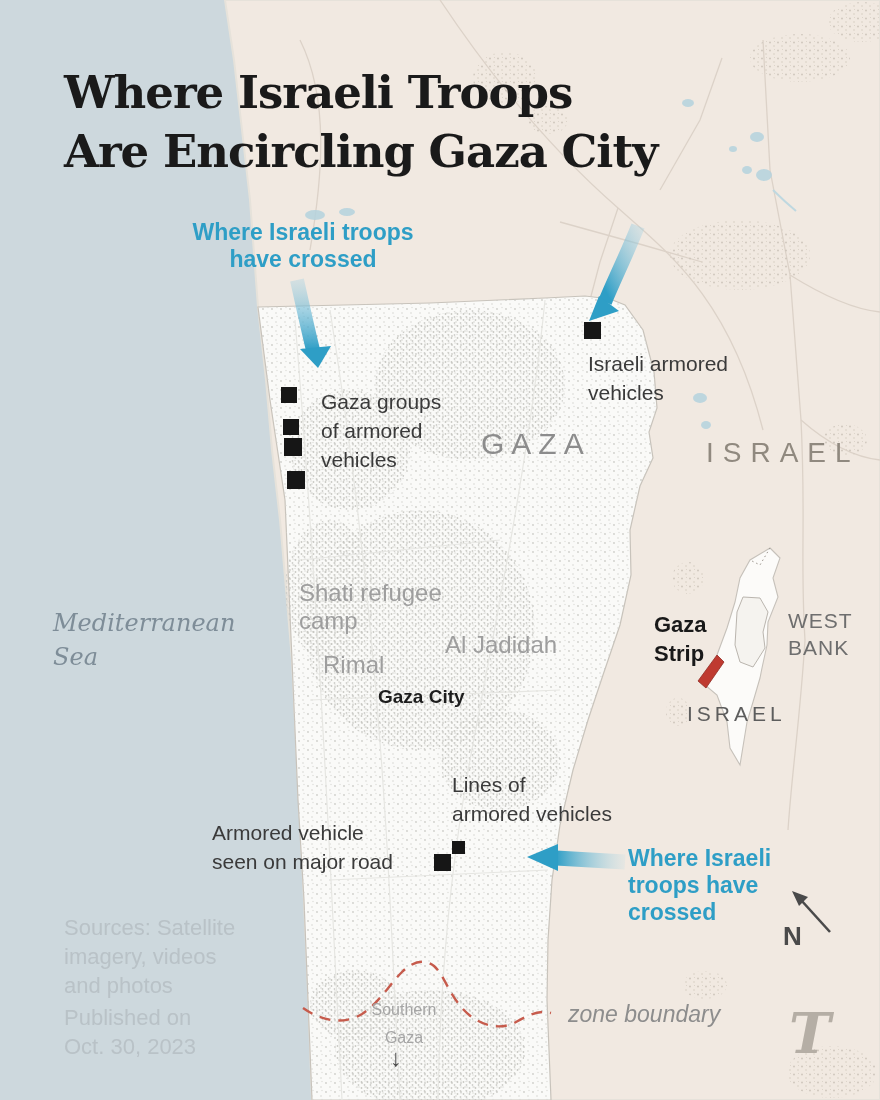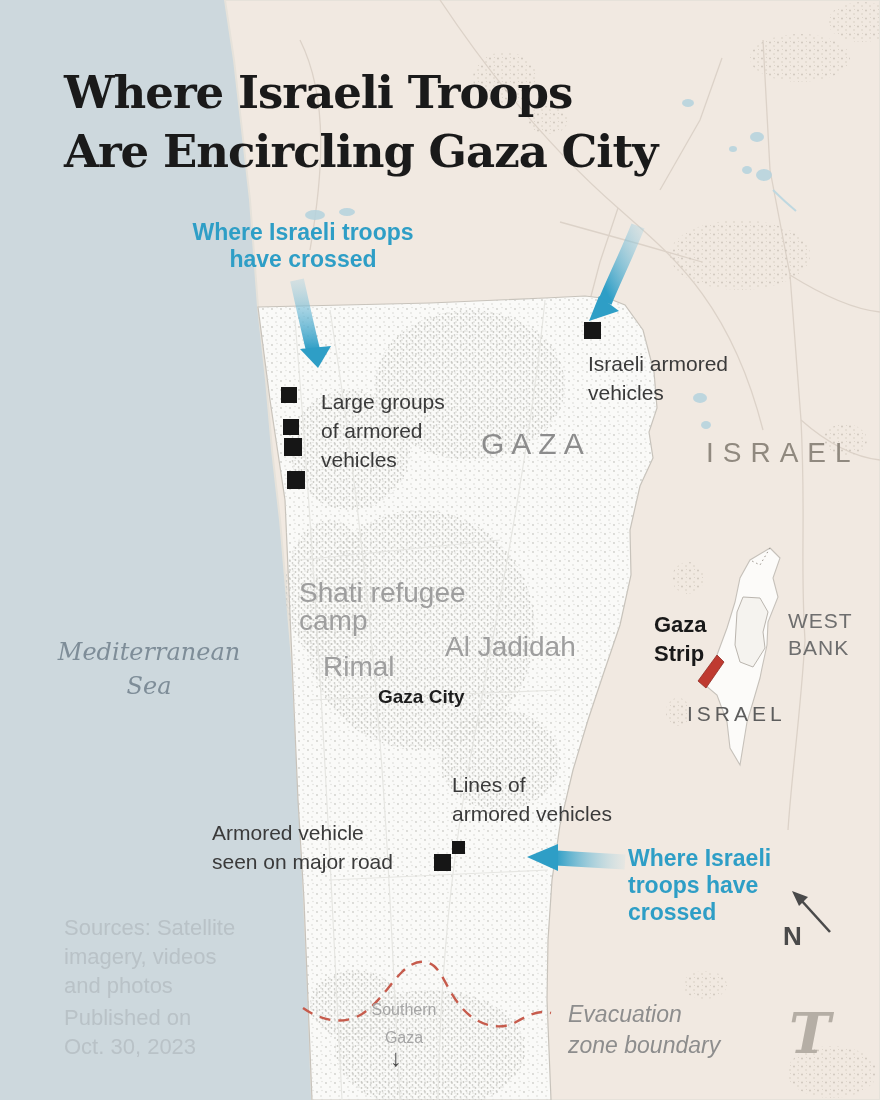--- a/index.html
+++ b/index.html
@@ -22,29 +22,29 @@
   .dark div{line-height:29px;}
   .israeli-armored{left:545px;top:349px;margin-left:43px;}
   .large-groups{left:321px;top:387px;}
   .lines-of{left:452px;top:770px;}
   .armored-road{left:212px;top:818px;}
   
   .region{color:#8c8c8c;letter-spacing:7px;font-size:30px;}
   .gaza-region{left:481px;top:427px;}
   .israel-region{left:706px;top:437px;font-size:28px;letter-spacing:9px;color:#90897f;}
   
-  .place{color:#9e9e9e;font-size:28px;}
+  .place{color:#9e9e9e;font-size:24px;}
   .place div{line-height:28px;}
   .shati{left:299px;top:579px;}
   .rimal{left:323px;top:651px;}
   .al-jadidah{left:445px;top:631px;}
   .gaza-city{left:378px;top:686px;color:#1d1d1d;font-weight:bold;font-size:19px;}
-  .mediterranean{left:53px;top:606px;width:192px;text-align:center;
+  .mediterranean{left:53px;top:606px;width:192px;
       font-family:"DejaVu Serif","Liberation Serif",serif;font-style:italic;
-      font-size:24px;color:#7e8d98;margin-top:29px;}
+      font-size:24px;color:#7e8d98;}
   .mediterranean div{line-height:34px;}
   
   .muted{color:#b9c2c7;font-size:22px;}
   .muted div{line-height:29px;}
   .sources{left:64px;top:913px;}
   .published{left:64px;top:1003px;}
   .southern{left:338px;top:996px;width:132px;text-align:center;color:#a5a5a5;font-size:16px;}
   .southern div{line-height:28px;}
   .down-arrow{left:390px;top:1044px;color:#4a4a4a;font-size:24px;}
   .evacuation{left:568px;top:999px;font-style:italic;color:#8d8d8d;font-size:23px;}
@@ -215,21 +215,21 @@
     <div>Where Israeli troops</div>
     <div>have crossed</div>
   </div>
 
   <div class="lbl dark israeli-armored">
     <div>Israeli armored</div>
     <div>vehicles</div>
   </div>
 
   <div class="lbl dark large-groups">
-    <div>Large groups</div>
+    <div>Gaza groups</div>
     <div>of armored</div>
     <div>vehicles</div>
   </div>
 
   <div class="lbl region gaza-region">GAZA</div>
   <div class="lbl region israel-region">ISRAEL</div>
 
   <div class="lbl place shati">
     <div>Shati refugee</div>
     <div>camp</div>
@@ -269,21 +269,20 @@
     <div>Oct. 30, 2023</div>
   </div>
 
   <div class="lbl southern">
     <div>Southern</div>
     <div>Gaza</div>
   </div>
   <div class="lbl down-arrow">↓</div>
 
   <div class="lbl evacuation">
-    <div>Evacuation</div>
     <div>zone boundary</div>
   </div>
 
   <div class="lbl inset-gaza-strip">
     <div>Gaza</div>
     <div>Strip</div>
   </div>
   <div class="lbl inset-west-bank">
     <div>WEST</div>
     <div>BANK</div>

